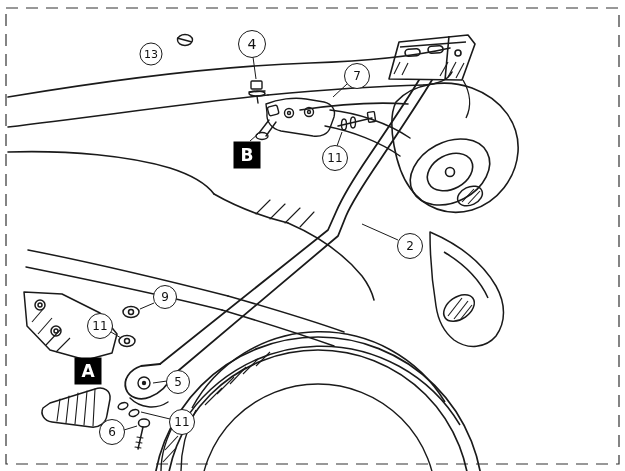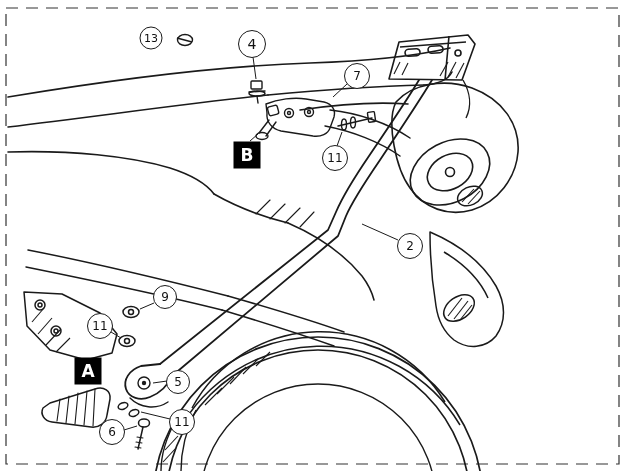--- a/index.html
+++ b/index.html
@@ -217,21 +217,21 @@
       <path d="M 398 240 L 362 224"></path>
       <path d="M 154 303 L 140 309"></path>
       <path d="M 111 332 L 121 338"></path>
       <path d="M 167 381 L 153 383"></path>
       <path d="M 170 419 L 141 412"></path>
       <path d="M 124 430 L 137 426"></path>
       <path d="M 250 141 L 258 134"></path>
     </g>
   </svg>
 
-  <div class="co circle" style="left:151px; top:38px;  width:21px; height:21px; font-size:11px;">13</div>
+  <div class="co circle" style="left:151px; top:54px;  width:21px; height:21px; font-size:11px;">13</div>
   <div class="co circle" style="left:252px; top:44px;  width:26px; height:26px; font-size:14px;">4</div>
   <div class="co circle" style="left:357px; top:76px;  width:24px; height:24px;">7</div>
   <div class="co circle" style="left:335px; top:158px; width:24px; height:24px;">11</div>
   <div class="co circle" style="left:410px; top:246px; width:24px; height:24px;">2</div>
   <div class="co circle" style="left:165px; top:297px; width:22px; height:22px;">9</div>
   <div class="co circle" style="left:100px; top:326px; width:24px; height:24px;">11</div>
   <div class="co circle" style="left:178px; top:382px; width:22px; height:22px;">5</div>
   <div class="co circle" style="left:182px; top:422px; width:24px; height:24px;">11</div>
   <div class="co circle" style="left:112px; top:432px; width:24px; height:24px;">6</div>
 

